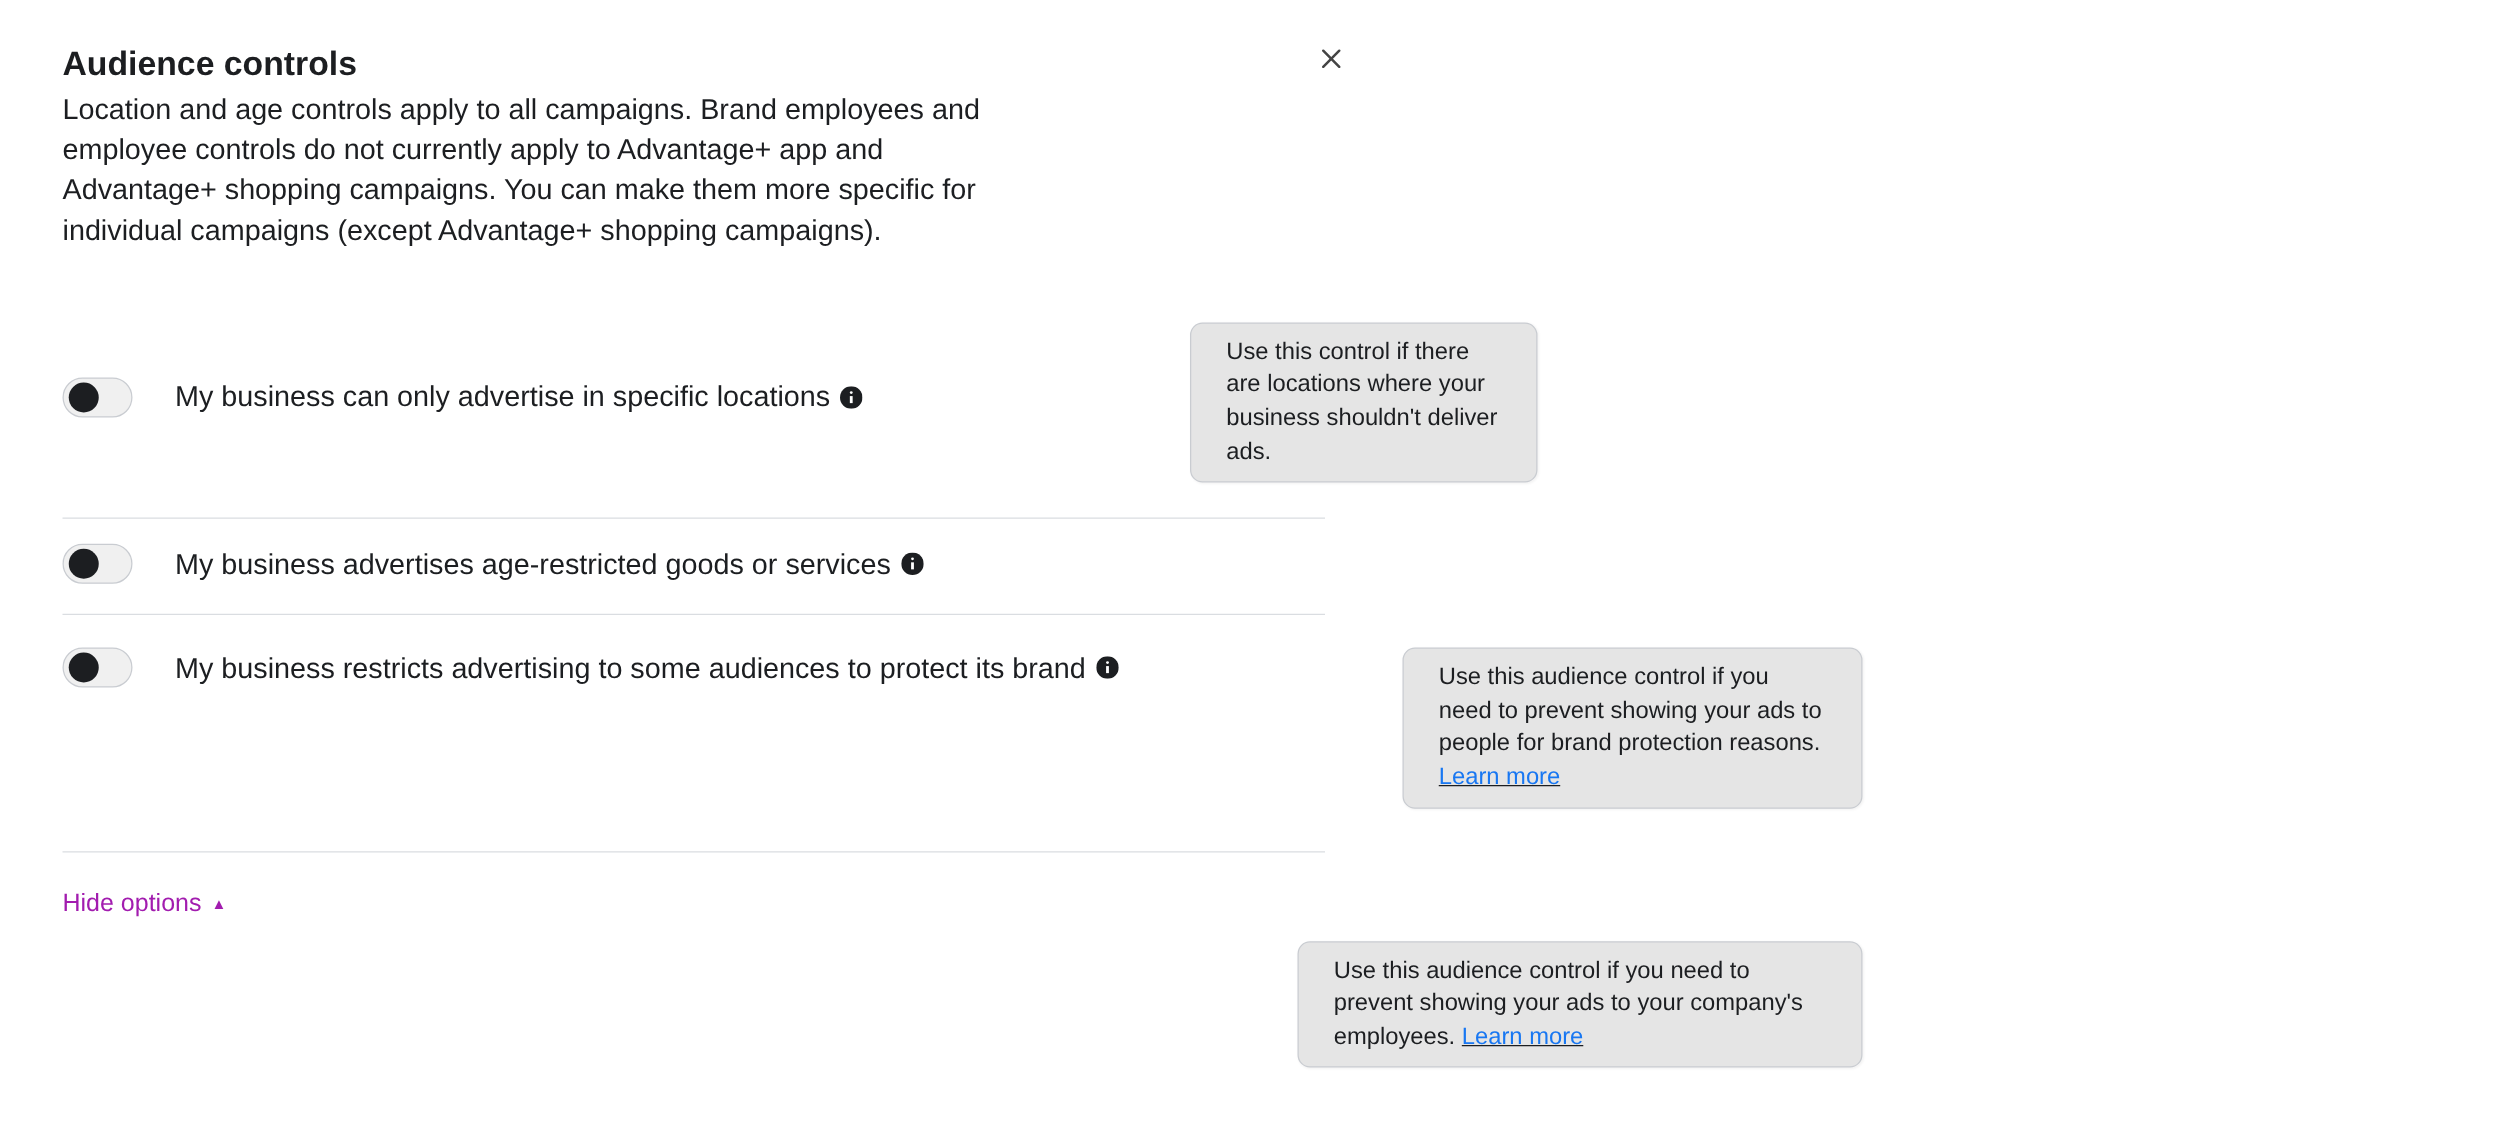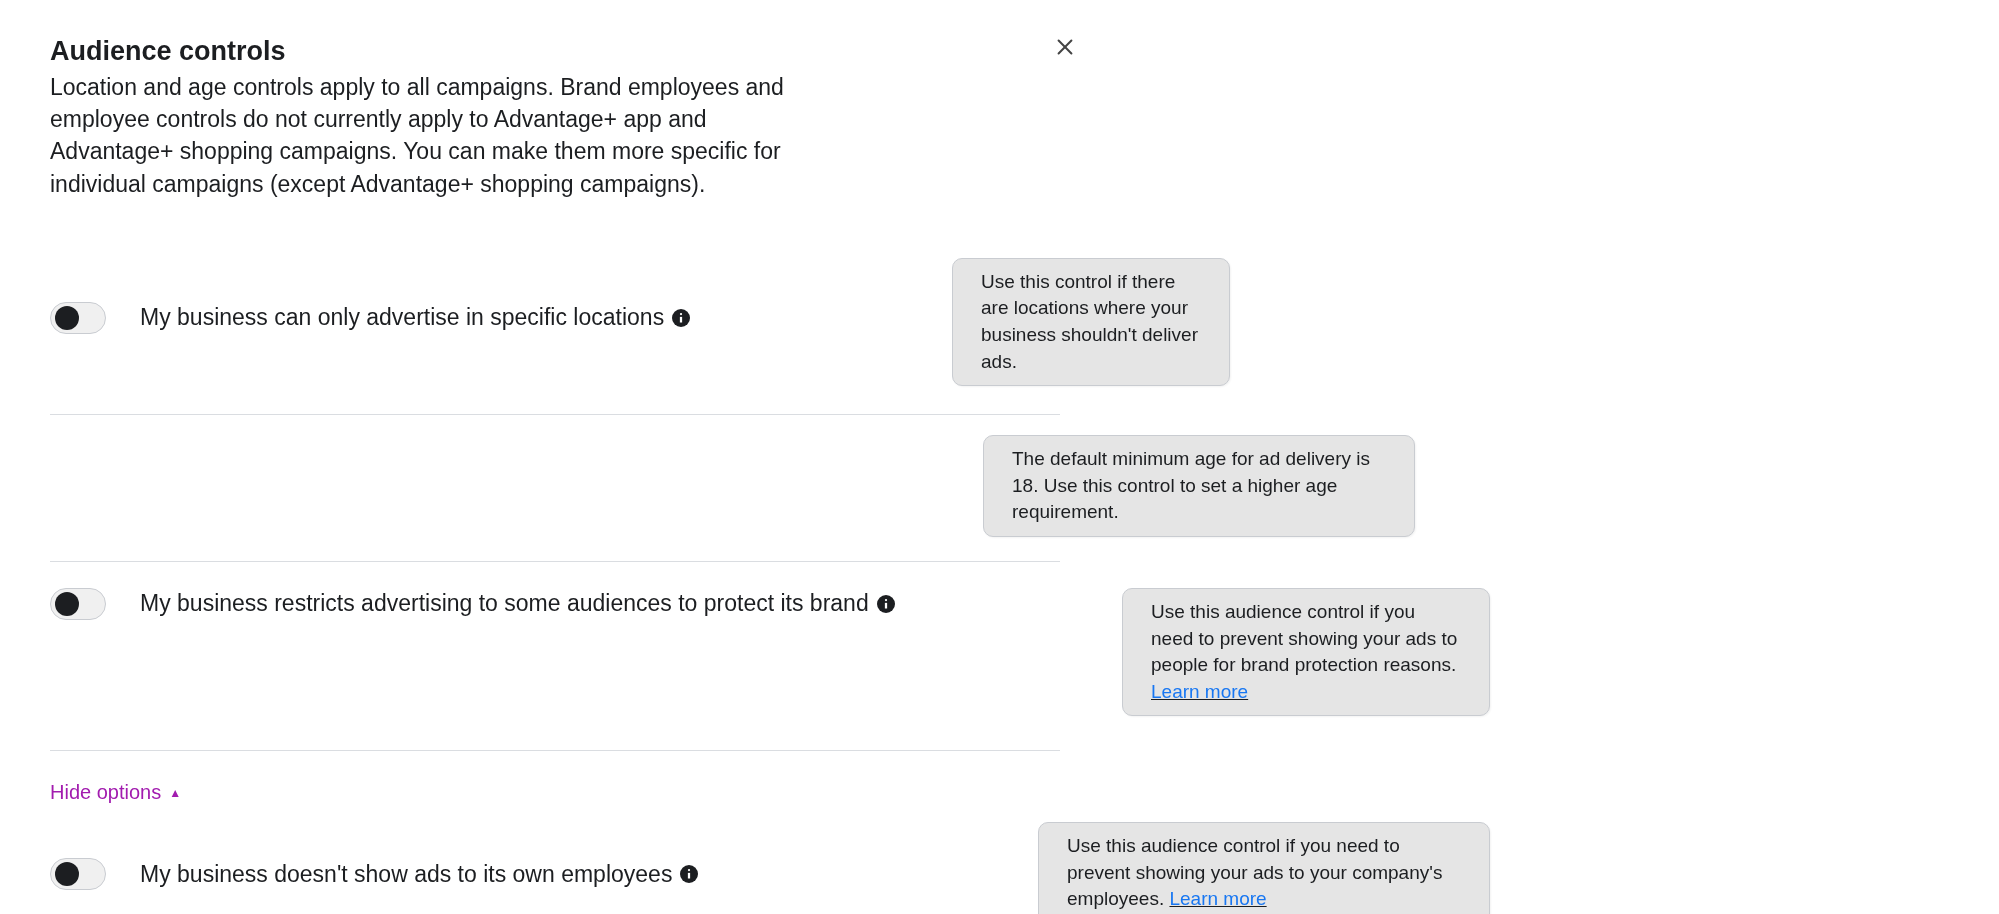--- a/index.html
+++ b/index.html
@@ -192,22 +192,34 @@
         </div>
       </div>
       <div class="callout">
         <span>Use this control if there are locations where your business shouldn't deliver ads.</span>
       </div>
     </div>
 
     <hr class="divider">
 
     <div class="row row-2">
-      <div class="callout">
-        <span>The default minimum age for ad delivery is 18. Use this control to set a higher age requirement.</span>
+      <div class="row-main">
+        <div class="toggle">
+          <div class="knob"></div>
+        </div>
+        <div class="row-label">
+          <span>My business advertises age-restricted goods or services</span>
+          <span class="info-icon">
+            <svg viewBox="0 0 16 16" fill="#1c1e21">
+                <circle cx="8" cy="8" r="8"></circle>
+                <rect x="7" y="7" width="2" height="5" fill="#fff"></rect>
+                <rect x="7" y="3.5" width="2" height="2" fill="#fff" rx="1"></rect>
+              </svg>
+          </span>
+        </div>
       </div>
     </div>
 
     <hr class="divider">
 
     <div class="row row-3">
       <div class="row-main">
         <div class="toggle">
           <div class="knob"></div>
         </div>
@@ -231,35 +243,20 @@
     <hr class="divider">
 
     <div style="display:flex; align-items:flex-start; width:100%;">
       <div style="flex:1;">
         <div class="hide-options">
           <span>Hide options</span>
           <span class="caret">▲</span>
         </div>
 
         <div class="row row-4">
-          <div class="row-main">
-            <div class="toggle">
-              <div class="knob"></div>
-            </div>
-            <div class="row-label">
-              <span>My business doesn't show ads to its own employees</span>
-              <span class="info-icon">
-                <svg viewBox="0 0 16 16" fill="#1c1e21">
-                    <circle cx="8" cy="8" r="8"></circle>
-                    <rect x="7" y="7" width="2" height="5" fill="#fff"></rect>
-                    <rect x="7" y="3.5" width="2" height="2" fill="#fff" rx="1"></rect>
-                  </svg>
-              </span>
-            </div>
-          </div>
           <div class="callout">
             <span>Use this audience control if you need to prevent showing your ads to your company's employees.</span>
             <span class="link-wrap"> <a class="link">Learn more</a></span>
           </div>
         </div>
       </div>
     </div>
 
   </div>
 </div>

